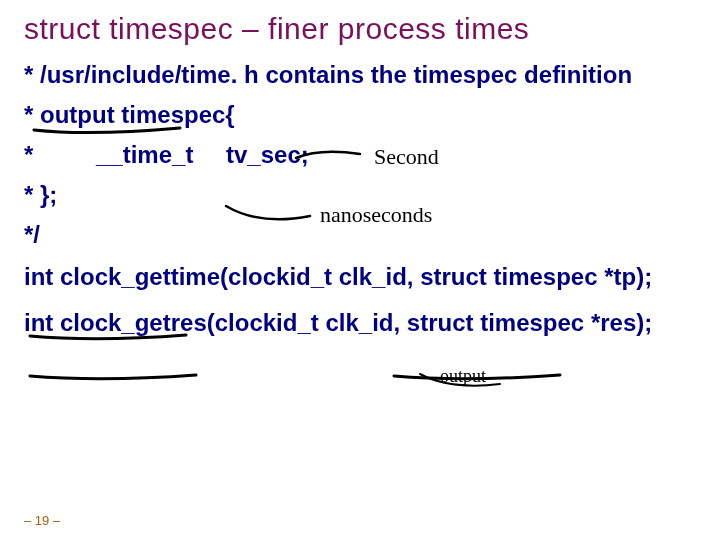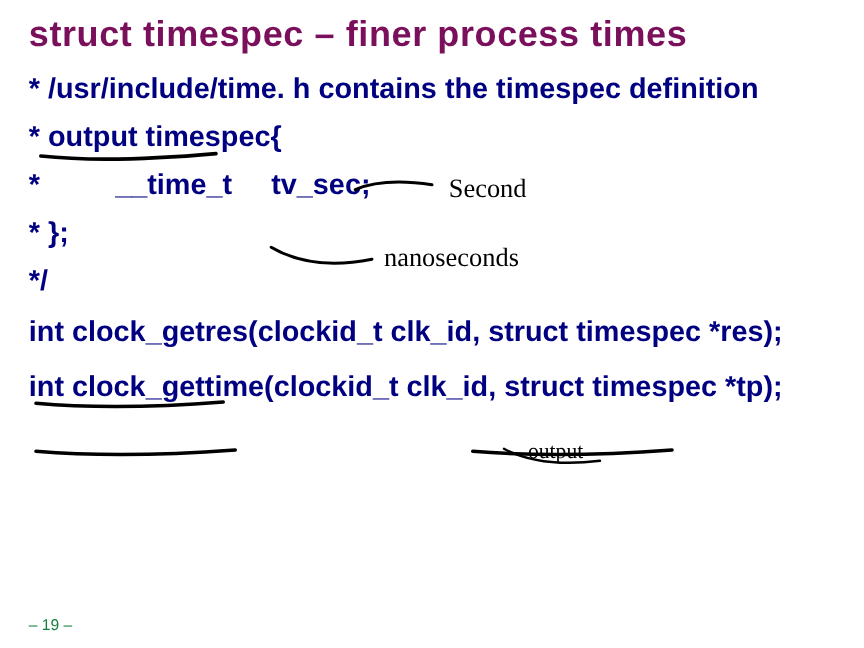--- a/index.html
+++ b/index.html
@@ -12,21 +12,21 @@
     position: relative;
     overflow: hidden;
   }
   .slide {
     padding: 8px 24px 0 24px;
     box-sizing: border-box;
   }
   .title {
     color: #7a0f5b;
     font-size: 30px;
-    font-weight: bold;
+    font-weight: normal;
     margin: 4px 0 14px 0;
     letter-spacing: 0.5px;
   }
   .line {
     color: #000080;
     font-size: 24px;
     font-weight: bold;
     margin: 10px 0;
     line-height: 1.25;
   }
@@ -48,21 +48,21 @@
     text-indent: -42px;
   }
   .footer {
     position: absolute;
     bottom: 12px;
     left: 24px;
     right: 24px;
     display: flex;
     justify-content: space-between;
     font-size: 13px;
-    color: #15803d;
+    color: #a16207;
   }
   .annot {
     position: absolute;
     pointer-events: none;
   }
 </style>
 </head>
 <body>
 
 <div class="slide">
@@ -75,22 +75,22 @@
   <div class="line">
     <span>*</span>
     <span class="indent"><span class="col1">__time_t</span><span>tv_sec;</span></span>
   </div>
 
 
   <div class="line closer">*  };</div>
   <div class="line">*/</div>
 
   <div class="funcblock">
+    <div class="line hang">int clock_gettime(clockid_t clk_id, struct timespec *tp);</div>
     <div class="line hang">int clock_getres(clockid_t clk_id, struct timespec *res);</div>
-    <div class="line hang">int clock_gettime(clockid_t clk_id, struct timespec *tp);</div>
   </div>
 </div>
 
 <div class="footer">
   <span>– 19 –</span>
 </div>
 
 <svg class="annot" style="left:30px; top:124px;" width="160" height="14">
   <path d="M4 6 Q 60 12 150 4" stroke="#000" stroke-width="3" fill="none" stroke-linecap="round"></path>
 </svg>

